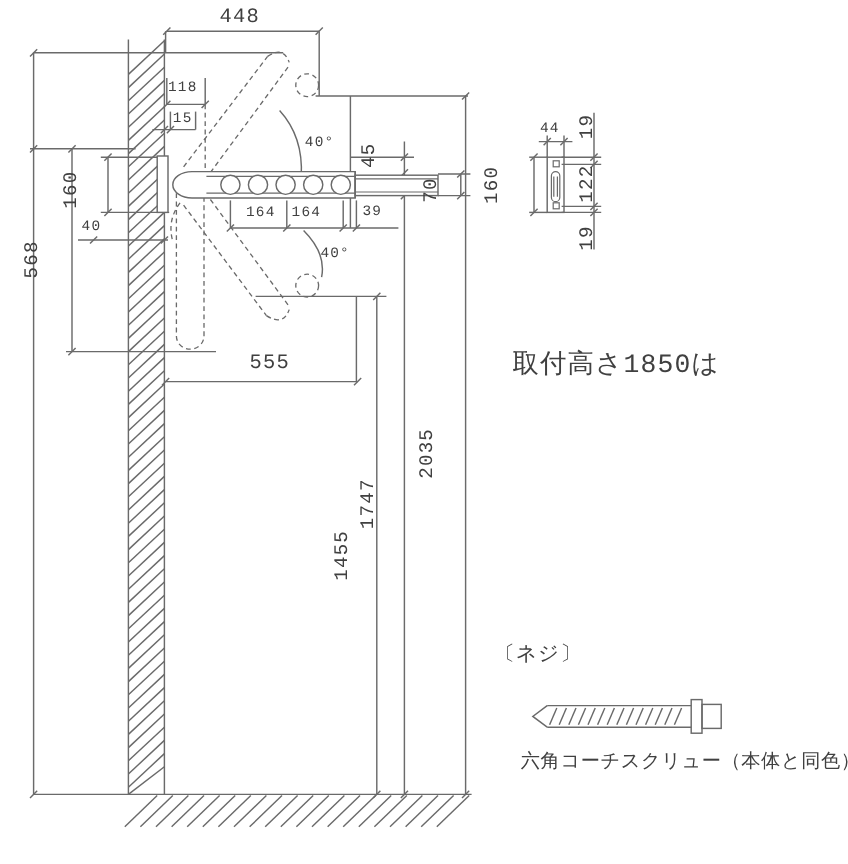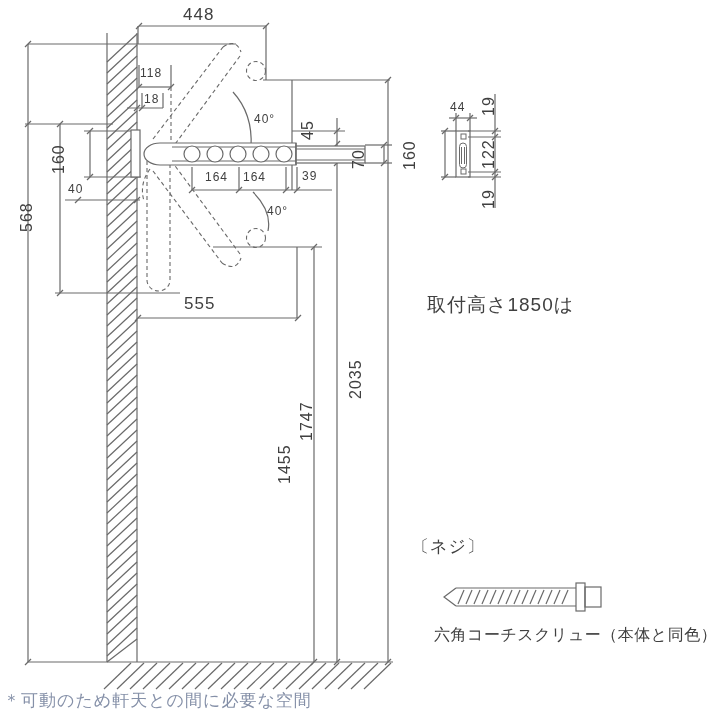--- a/index.html
+++ b/index.html
@@ -1,31 +1,31 @@
 <!DOCTYPE html>
 <html style="--line: #6a6a6a; --text: #404040; --note: #8590a8; --bg: #ffffff;"><head>
 <meta charset="utf-8">
 <style>
   :root{
     --line:#6a6a6a; --text:#404040; --note:#8590a8; --bg:#ffffff;
   }
   html,body{margin:0;padding:0;background:var(--bg);}
   #stage{position:relative;width:707px;height:720px;background:var(--bg);overflow:hidden;
-         font-family:Liberation Sans, sans-serif;color:var(--text);}
+         font-family:Liberation Mono, monospace;color:var(--text);}
   #geo{position:absolute;left:0;top:0;}
   #geo line,#geo path,#geo rect,#geo circle{stroke:var(--line);fill:none;stroke-width:1.2;}
   #geo .white-fill{fill:#fff;}
   #geo .dashed{stroke-dasharray:4 3;stroke-width:1.1;}
   #geo .thin{stroke-width:1;}
   .lbl{position:absolute;font-size:12px;line-height:18px;letter-spacing:1px;color:var(--text);white-space:nowrap;}
   .big{font-size:17px;}
   .vlbl{position:absolute;font-size:16px;line-height:20px;height:20px;letter-spacing:1px;color:var(--text);
         white-space:nowrap;transform:rotate(-90deg);transform-origin:left bottom;}
   .note-c{color:var(--note);}
-  .para{position:absolute;font-size:19px;line-height:33px;color:var(--text);letter-spacing:1px;}
+  .para{position:absolute;font-size:22px;line-height:33px;color:var(--text);letter-spacing:1px;}
   .small-txt{font-size:16px;letter-spacing:0.5px;}
 </style>
 </head>
 <body>
 
 <div id="stage">
 
   <svg id="geo" width="707" height="720" viewBox="0 0 707 720">
 
     <g>
@@ -280,45 +280,44 @@
           <line x1="562" y1="604" x2="568" y2="590"></line>
         </g>
       <rect x="576" y="583" width="9" height="28"></rect>
       <rect x="585" y="587" width="16" height="20"></rect>
     </g>
   </svg>
 
   <div class="lbl big" style="left:183px;top:6px">448</div>
   <div class="vlbl note-c" style="left:1px;top:92px">315＊</div>
   <div class="lbl" style="left:140px;top:64px">118</div>
-  <div class="lbl" style="left:144px;top:90px">18</div>
+  <div class="lbl" style="left:144px;top:90px">15</div>
   <div class="vlbl" style="left:69px;top:154px">160</div>
   <div class="lbl" style="left:68px;top:180px">40</div>
   <div class="vlbl" style="left:37px;top:212px">568</div>
   <div class="vlbl" style="left:2px;top:397px">取付高さ1850</div>
   <div class="lbl" style="left:254px;top:110px">40°</div>
   <div class="lbl" style="left:267px;top:202px">40°</div>
   <div class="vlbl" style="left:318px;top:120px">45</div>
   <div class="vlbl" style="left:369px;top:149px">70</div>
   <div class="lbl" style="left:205px;top:168px">164</div>
   <div class="lbl" style="left:243px;top:168px">164</div>
   <div class="lbl" style="left:302px;top:167px">39</div>
-  <div class="lbl big" style="left:184px;top:295px">555</div>
+  <div class="lbl big" style="left:208px;top:295px">555</div>
   <div class="vlbl" style="left:295px;top:464px">1455</div>
   <div class="vlbl" style="left:317px;top:421px">1747</div>
   <div class="vlbl" style="left:366px;top:379px">2035</div>
 
   <div class="lbl" style="left:450px;top:98px">44</div>
   <div class="vlbl" style="left:420px;top:150px">160</div>
   <div class="vlbl" style="left:499px;top:96px">19</div>
   <div class="vlbl" style="left:499px;top:149px">122</div>
   <div class="vlbl" style="left:499px;top:189px">19</div>
 
   <div class="para" style="left:427px;top:288px">
     <div>取付高さ1850は</div>
   </div>
 
   <div class="lbl big" style="left:412px;top:538px">〔ネジ〕</div>
   <div class="lbl small-txt" style="left:434px;top:626px">六角コーチスクリュー（本体と同色）</div>
 
-  <div class="lbl big note-c" style="left:3px;top:692px">＊可動のため軒天との間に必要な空間</div>
 
 </div>
 
 </body></html>

